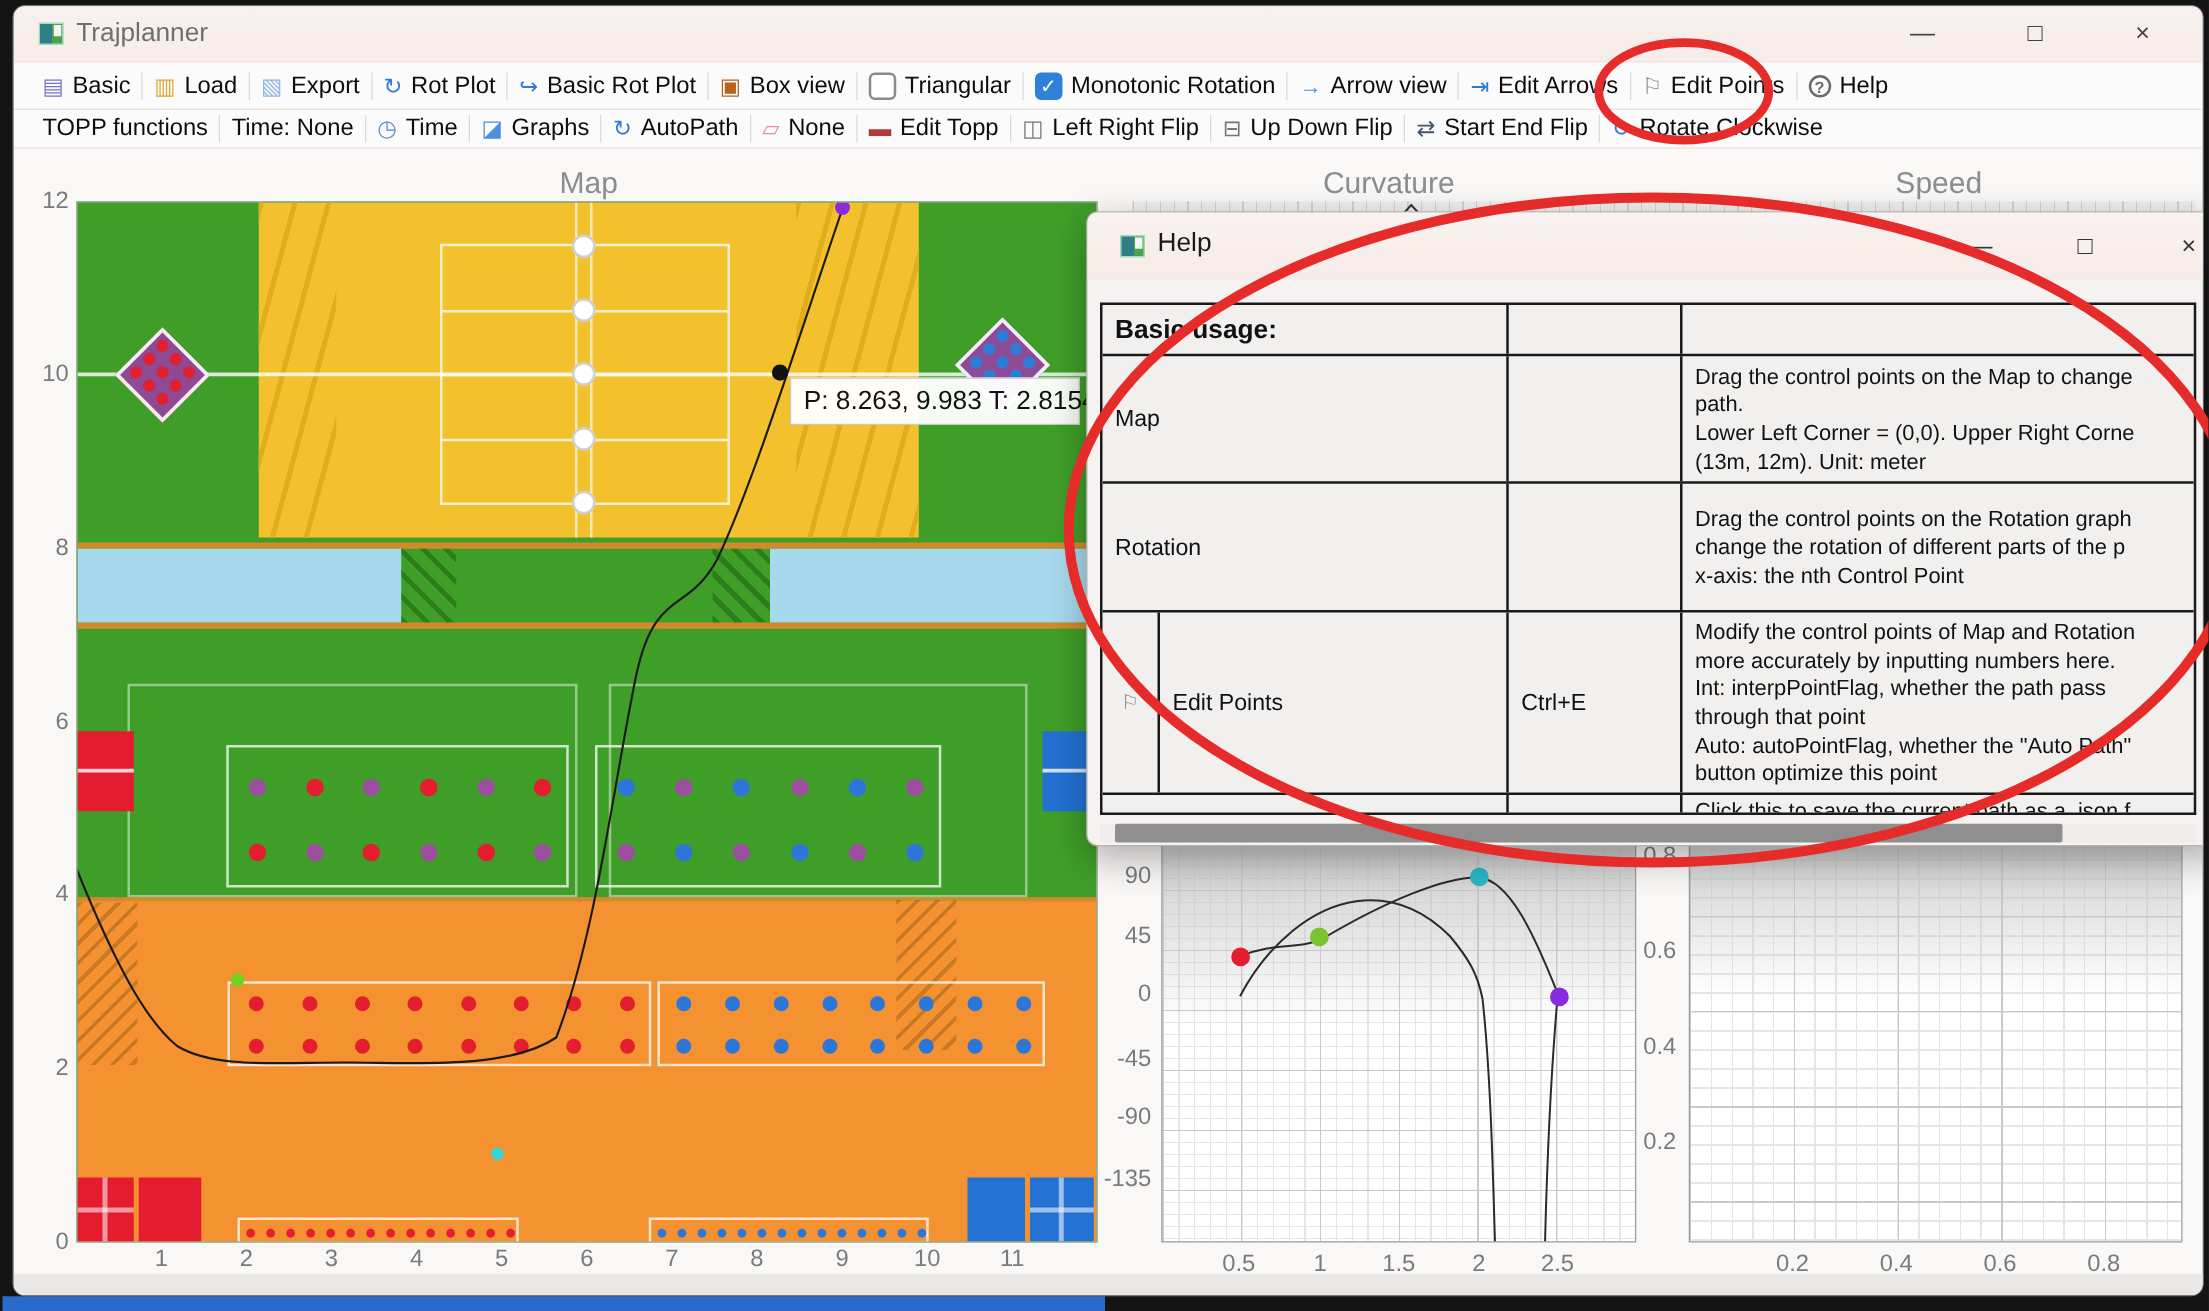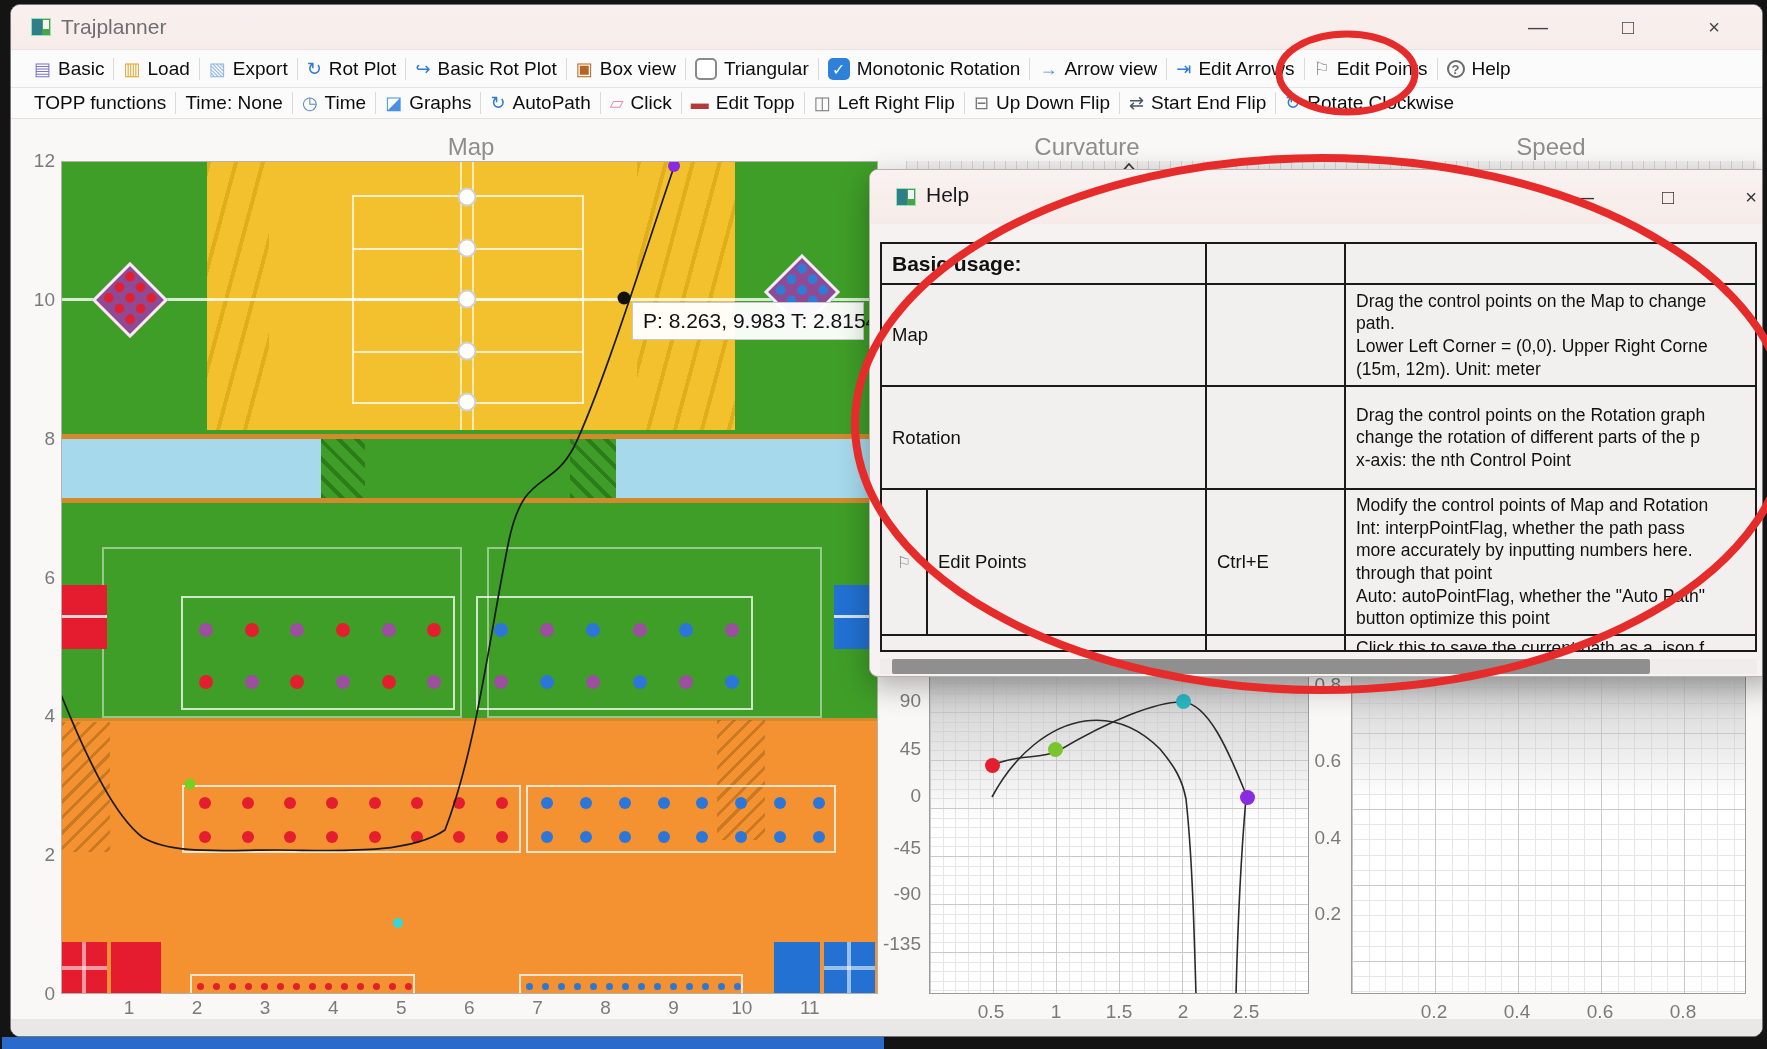--- a/index.html
+++ b/index.html
@@ -205,21 +205,21 @@
           <span>Graphs</span>
         </div>
         <div class="tb-sep"></div>
         <div class="tb-item">
           <span class="tb-ic" style="color: rgb(46, 124, 214);">↻</span>
           <span>AutoPath</span>
         </div>
         <div class="tb-sep"></div>
         <div class="tb-item">
           <span class="tb-ic" style="color: rgb(232, 143, 160);">▱</span>
-          <span>Click</span>
+          <span>None</span>
         </div>
         <div class="tb-sep"></div>
         <div class="tb-item">
           <span class="tb-ic" style="color: rgb(179, 58, 58);">▬</span>
           <span>Edit Topp</span>
         </div>
         <div class="tb-sep"></div>
         <div class="tb-item">
           <span class="tb-ic" style="color: rgb(119, 119, 119);">◫</span>
           <span>Left Right Flip</span>
@@ -236,21 +236,21 @@
         </div>
         <div class="tb-sep"></div>
         <div class="tb-item">
           <span class="tb-ic" style="color: rgb(46, 124, 214);">↻</span>
           <span>Rotate Clockwise</span>
         </div>
       </div>
 
     <div class="main" id="main">
       <div class="abs plot-title" style="left:200px;top:14px;width:520px">Map</div>
-      <div class="abs plot-title" style="left:836px;top:14px;width:480px">Curvature</div>
+      <div class="abs plot-title" style="left:860px;top:14px;width:480px">Curvature</div>
       <div class="abs plot-title" style="left:1330px;top:14px;width:420px">Speed</div>
 
       <div class="abs" id="curv-strip">
         <svg width="40" height="15" style="position:absolute;left:212px;top:0">
           <polyline points="0,15 11,3 22,15" fill="none" stroke="#333" stroke-width="1.6"></polyline>
         </svg>
       </div>
 
       <div class="abs" id="map-plot">
 
@@ -456,21 +456,21 @@
               <div class="h-cell" style="grid-column: 1 / 3;">
                 <div class="h-name">Map</div>
               </div>
               <div class="h-cell">
                 <div class="h-name"></div>
               </div>
               <div class="h-cell">
                 <div class="h-desc-line">Drag the control points on the Map to change</div>
                 <div class="h-desc-line">path.</div>
                 <div class="h-desc-line">Lower Left Corner = (0,0). Upper Right Corne</div>
-                <div class="h-desc-line">(15m, 12m). Unit: meter</div>
+                <div class="h-desc-line">(13m, 12m). Unit: meter</div>
               </div>
             </div>
             <div class="h-row" style="height: 103px;">
               <div class="h-cell" style="grid-column: 1 / 3;">
                 <div class="h-name">Rotation</div>
               </div>
               <div class="h-cell">
                 <div class="h-name"></div>
               </div>
               <div class="h-cell">
@@ -482,22 +482,22 @@
             <div class="h-row" style="height: 146px;">
               <div class="h-cell h-flag">⚐</div>
               <div class="h-cell">
                 <div class="h-name">Edit Points</div>
               </div>
               <div class="h-cell">
                 <div class="h-name">Ctrl+E</div>
               </div>
               <div class="h-cell">
                 <div class="h-desc-line">Modify the control points of Map and Rotation</div>
+                <div class="h-desc-line">more accurately by inputting numbers here.</div>
                 <div class="h-desc-line">Int: interpPointFlag, whether the path pass</div>
-                <div class="h-desc-line">more accurately by inputting numbers here.</div>
                 <div class="h-desc-line">through that point</div>
                 <div class="h-desc-line">Auto: autoPointFlag, whether the "Auto Path"</div>
                 <div class="h-desc-line">button optimize this point</div>
               </div>
             </div>
             <div class="h-row" style="height: 26px;">
               <div class="h-cell" style="grid-column: 1 / 3;">
                 <div class="h-name"></div>
               </div>
               <div class="h-cell">

